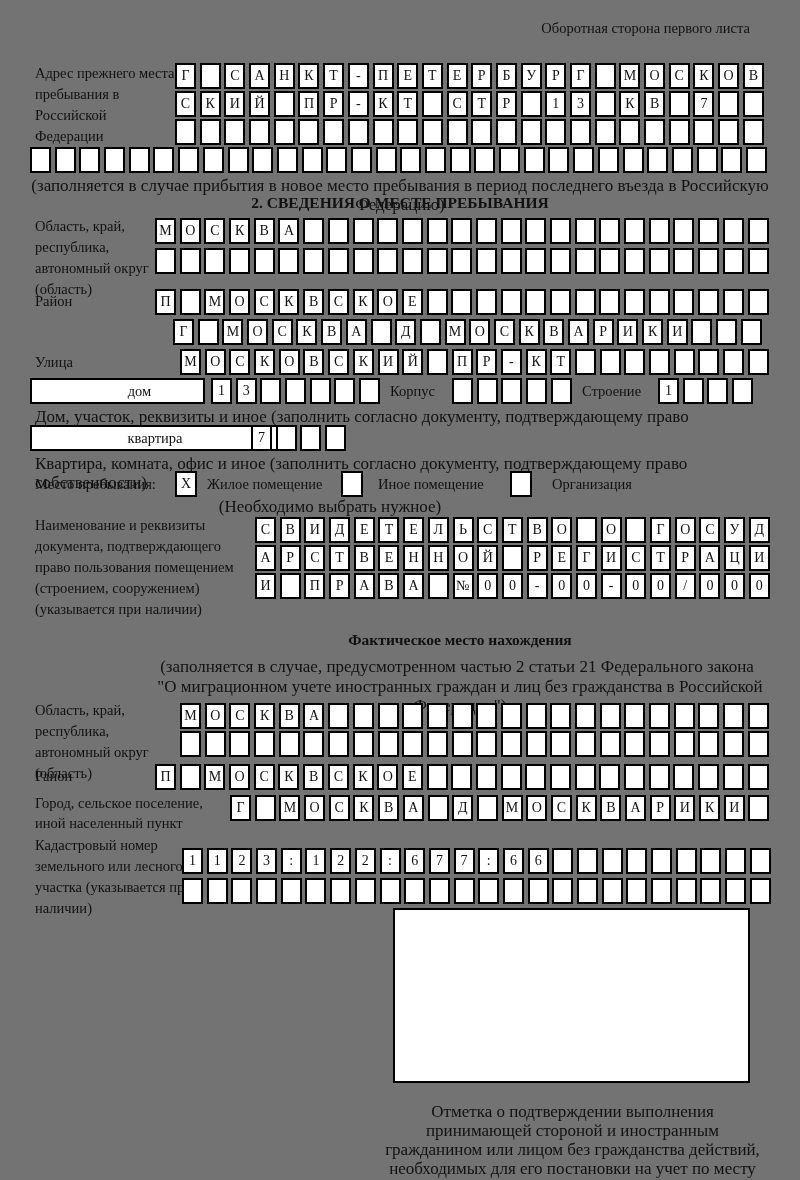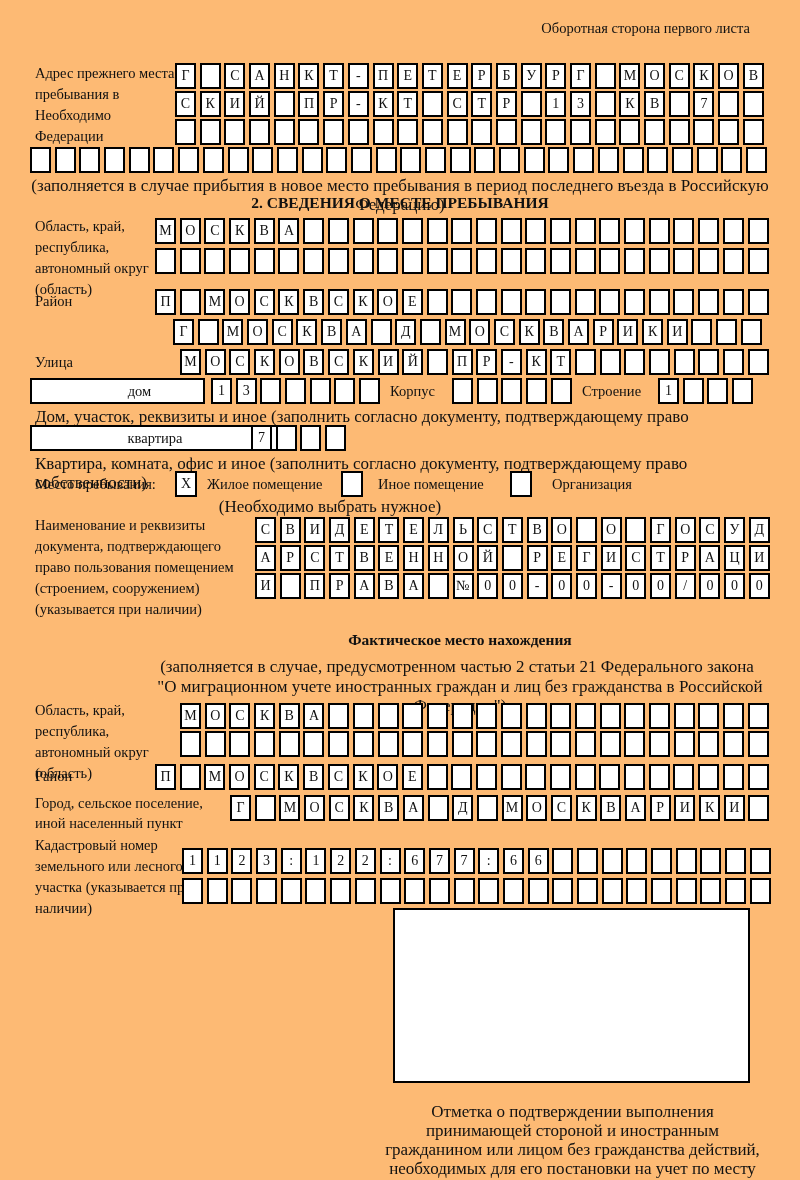--- a/index.html
+++ b/index.html
@@ -1,16 +1,16 @@
 <!DOCTYPE html>
 <html><head>
 <meta charset="utf-8">
 <style>
   html,body{margin:0;padding:0;background:#fff;}
-  #form{position:relative;width:800px;height:1180px;background:#fdba74;
+  #form{position:relative;width:800px;height:1180px;background:#737373;
         font-family:"Liberation Serif", serif;color:#111;overflow:hidden;}
   .lbl{position:absolute;font-size:14.5px;line-height:21px;}
   .cap{position:absolute;font-size:17px;line-height:19px;}
   .sect{position:absolute;left:0;right:0;text-align:center;font-weight:bold;font-size:15.5px;}
   .boxrow{position:absolute;display:flex;gap:3.7px;}
   .cell{flex:0 0 21px;width:21px;height:26px;box-sizing:border-box;border:2px solid #000;
         display:flex;align-items:center;justify-content:center;
         font-size:14px;font-family:"Liberation Serif",serif;background:#fff;}
   .cb{position:absolute;width:22px;height:26px;box-sizing:border-box;border:2px solid #000;
       display:flex;align-items:center;justify-content:center;font-size:14px;background:#fff;}
@@ -19,21 +19,21 @@
   .bigbox{position:absolute;box-sizing:border-box;border:2px solid #000;background:#fff;}
   .ctr{text-align:center;}
 </style>
 </head>
 <body>
 
 <div id="form">
 
   <div class="lbl" style="top:18px;left:470px;width:280px;text-align:right;">Оборотная сторона первого листа</div>
 
-  <div class="lbl" style="top:63px;left:35px;width:142px;">Адрес прежнего места пребывания в Необходимо Федерации</div>
+  <div class="lbl" style="top:63px;left:35px;width:142px;">Адрес прежнего места пребывания в Российской Федерации</div>
   <div class="boxrow" style="top:63px;left:175px;">
       <span class="cell">Г</span>
       <span class="cell"></span>
       <span class="cell">С</span>
       <span class="cell">А</span>
       <span class="cell">Н</span>
       <span class="cell">К</span>
       <span class="cell">Т</span>
       <span class="cell">-</span>
       <span class="cell">П</span>

